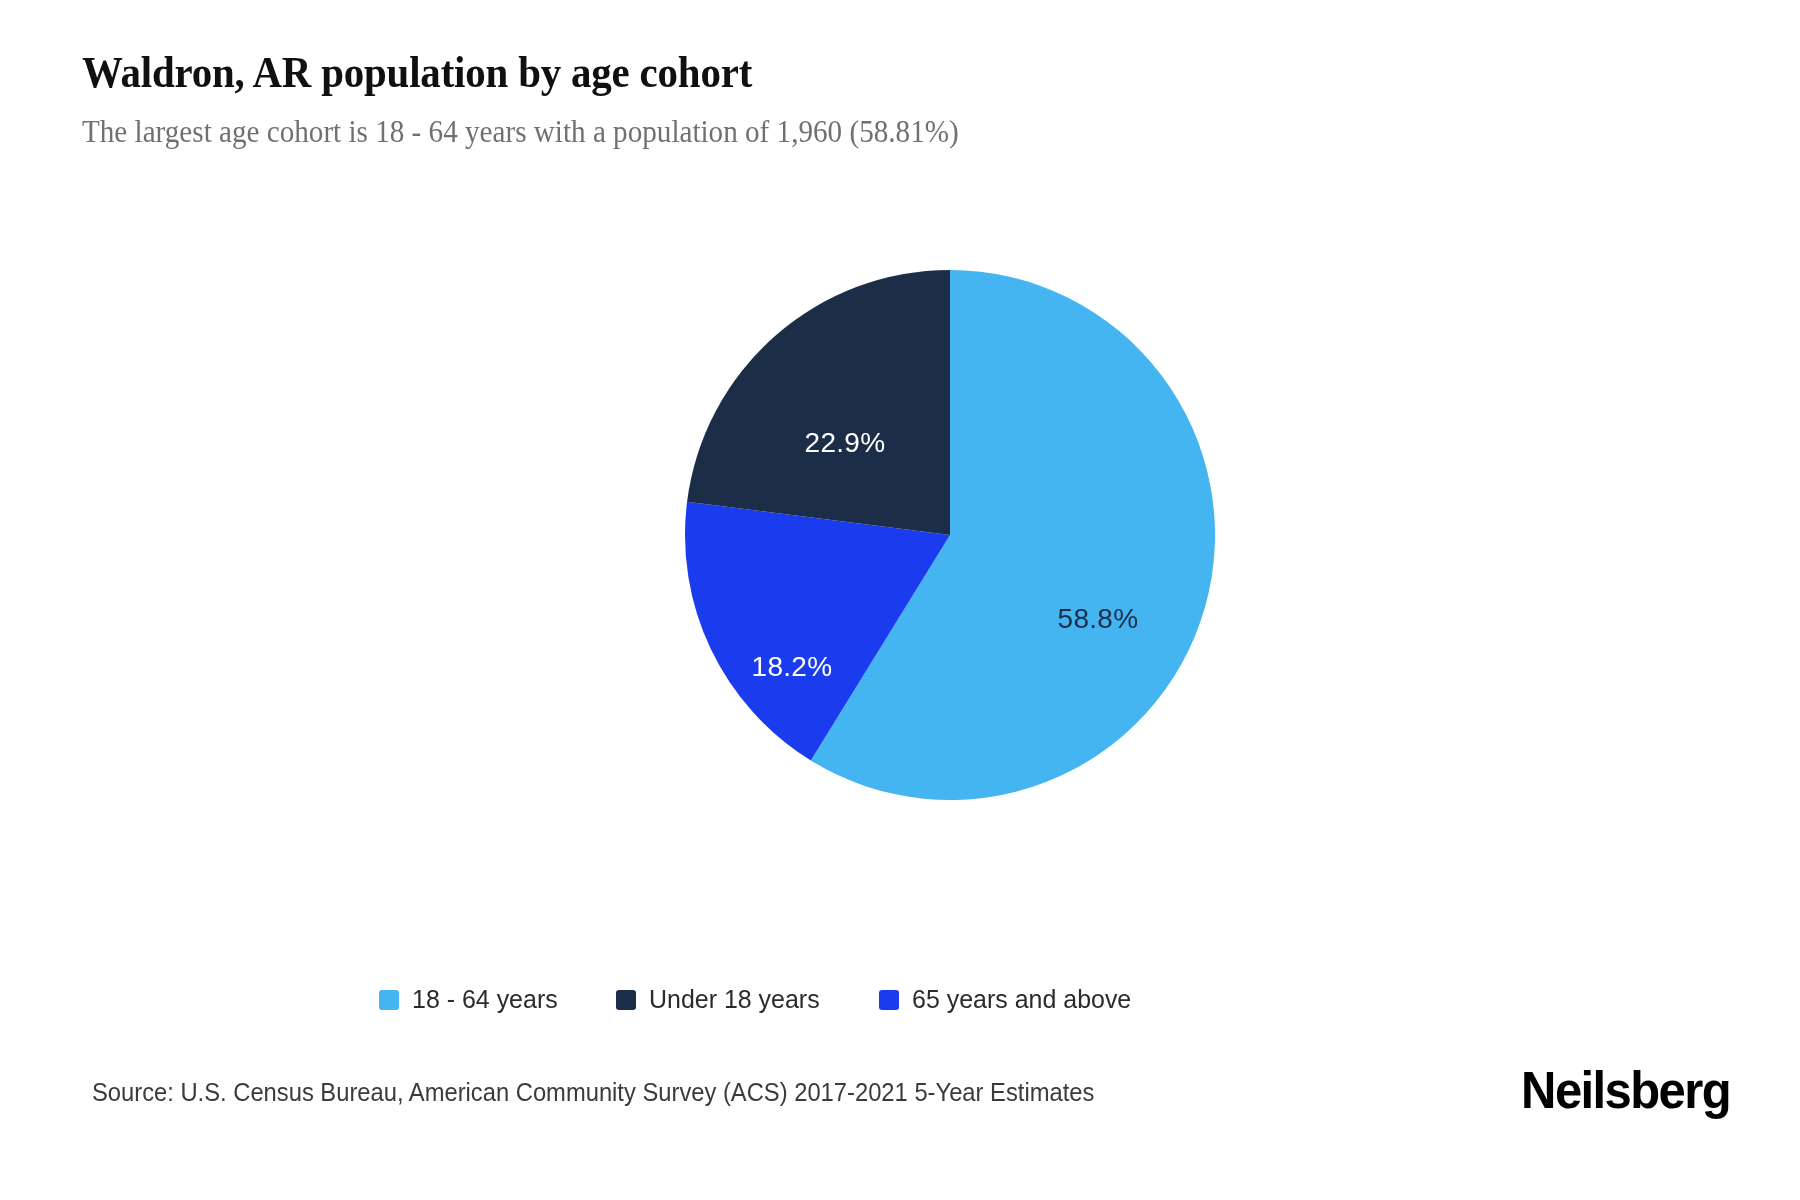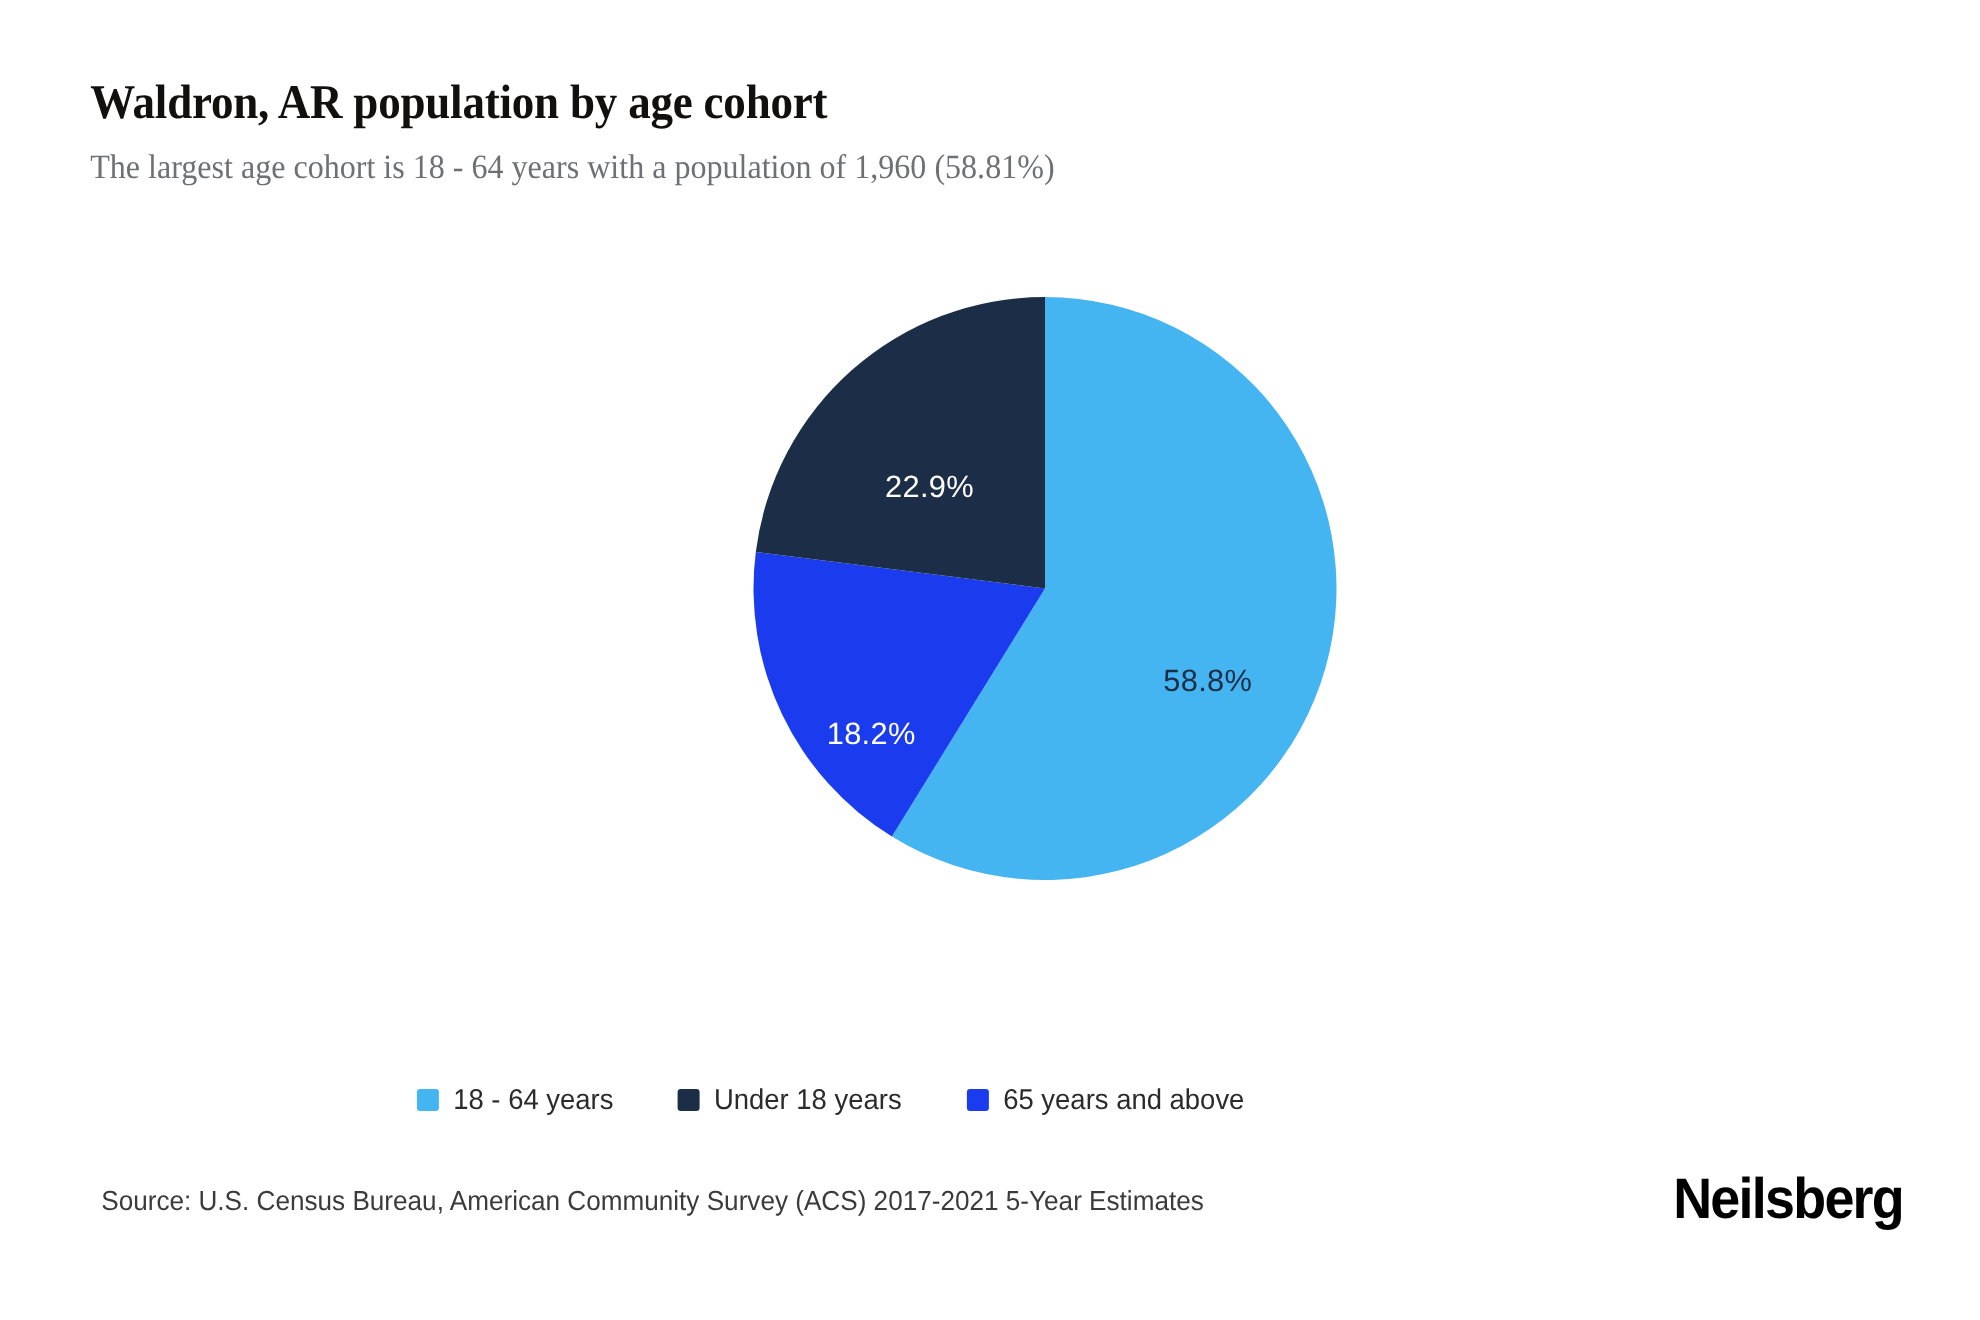--- a/index.html
+++ b/index.html
@@ -15,21 +15,20 @@
     font-family: "Liberation Sans", sans-serif;
     -webkit-font-smoothing: antialiased;
   }
 
   
   #header {
     position: absolute;
     left: 82px;
     top: 48px;
     width: 1640px;
-    margin-top: 20px;
   }
   #chart-title {
     font-family: "Liberation Serif", serif;
     font-weight: bold;
     font-size: 44px;
     line-height: 1.12;
     color: #12100e;
     letter-spacing: -0.2px;
     transform: scaleX(0.93);
     transform-origin: left center;

